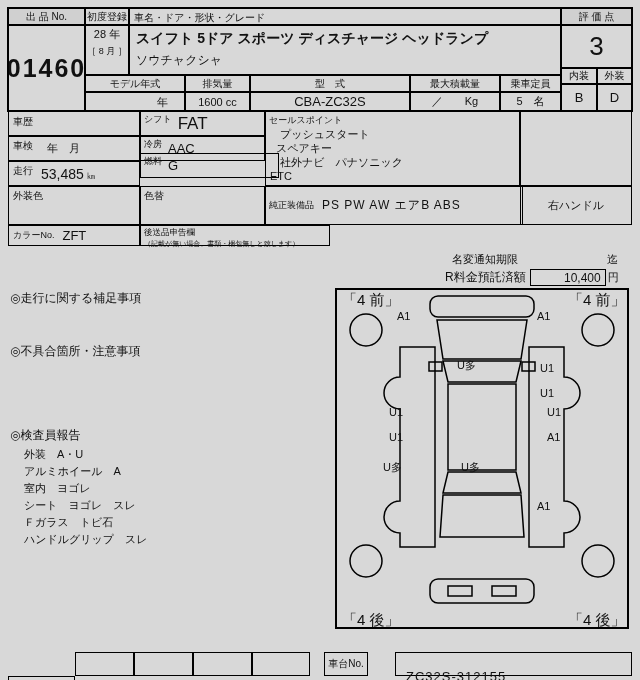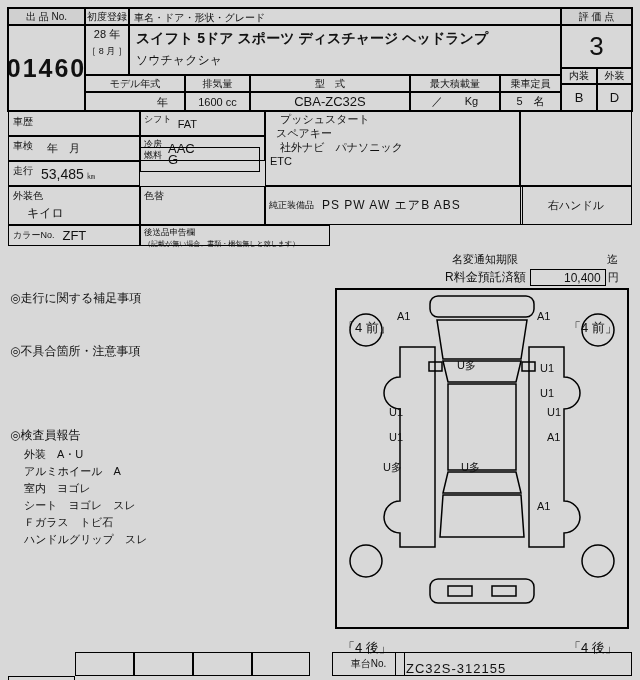--- a/index.html
+++ b/index.html
@@ -12,21 +12,21 @@
     overflow:hidden;
   }
   .cell { position:absolute; border:1px solid #000; }
   .abs  { position:absolute; }
   .cc   { display:flex; align-items:center; justify-content:center; }
   .lblrow { display:flex; align-items:center; }
   .small { font-size:10px; }
   .tiny  { font-size:9px; }
   .bold  { font-weight:normal; }
   .mark   { position:absolute; font-size:11px; font-weight:normal; white-space:nowrap; }
-  .corner { position:absolute; font-size:13px; white-space:nowrap;margin-top:28px; }
+  .corner { position:absolute; font-size:15px; white-space:nowrap; }
   .noteline { font-size:11px; line-height:17px; white-space:pre; }
   svg { display:block; }
 </style>
 </head>
 <body>
 
 <div class="cell cc small" style="left:8px;top:8px;width:77px;height:17px;background:#d0d0d0">出 品 No.</div>
 <div class="cell cc" style="left:8px;top:25px;width:77px;height:86px;font-size:25px;font-weight:bold;letter-spacing:2px">01460</div>
 
 <div class="cell cc small" style="left:85px;top:8px;width:44px;height:17px">初度登録</div>
@@ -61,53 +61,53 @@
 <div class="cell cc" style="left:410px;top:92px;width:90px;height:19px;font-size:11px">／　　Kg</div>
 
 <div class="cell cc small" style="left:500px;top:75px;width:61px;height:17px">乗車定員</div>
 <div class="cell cc" style="left:500px;top:92px;width:61px;height:19px;font-size:11px">5　名</div>
 
 <div class="abs" style="left:7px;top:7px;width:626px;height:105px;border:2px solid #000;pointer-events:none"></div>
 
 <div class="cell" style="left:8px;top:111px;width:132px;height:25px;padding:3px 0 0 4px;font-size:10px">車歴</div>
 <div class="cell lblrow" style="left:140px;top:111px;width:125px;height:25px">
   <span class="tiny" style="padding:0 6px 8px 3px">シフト</span>
-  <span class="bold" style="font-size:11px">FAT</span>
+  <span class="bold" style="font-size:17px">FAT</span>
 </div>
 
 <div class="cell lblrow" style="left:8px;top:136px;width:132px;height:25px">
   <span class="small" style="padding:0 14px 6px 4px">車検</span>
   <span style="font-size:11px">年　月</span>
 </div>
 <div class="cell lblrow" style="left:140px;top:136px;width:125px;height:25px">
   <span class="tiny" style="padding:0 6px 8px 3px">冷房</span>
   <span class="bold" style="font-size:13px">AAC</span>
 </div>
 
 <div class="cell lblrow" style="left:8px;top:161px;width:132px;height:25px">
   <span class="small" style="padding:0 8px 6px 4px">走行</span>
   <span class="bold" style="font-size:14px">53,485</span>
   <span class="tiny" style="margin:6px 0 0 3px">㎞</span>
 </div>
-<div class="cell lblrow" style="left:140px;top:147px;width:120px;height:25px">
+<div class="cell lblrow" style="left:140px;top:153px;width:139px;height:25px">
   <span class="tiny" style="padding:0 6px 8px 3px">燃料</span>
   <span class="bold" style="font-size:13px">G</span>
 </div>
 
 <div class="cell" style="left:265px;top:111px;width:255px;height:75px">
+  <div class="tiny" style="padding:2px 0 0 3px">セールスポイント</div>
   <div class="noteline" style="padding-left:14px;line-height:14px">プッシュスタート</div>
   <div class="noteline" style="padding-left:10px;line-height:14px">スペアキー</div>
   <div class="noteline" style="padding-left:14px;line-height:14px">社外ナビ　パナソニック</div>
   <div class="noteline" style="padding-left:4px;line-height:14px">ETC</div>
 </div>
 <div class="cell" style="left:520px;top:111px;width:112px;height:75px"></div>
 
 <div class="cell" style="left:8px;top:186px;width:132px;height:39px">
   <div class="small" style="padding:2px 0 0 4px">外装色</div>
-  <div class="bold" style="font-size:12px;padding:2px 0 0 18px">キイロ</div>
 </div>
 <div class="cell" style="left:140px;top:186px;width:125px;height:39px;padding:2px 0 0 3px;font-size:10px">色替</div>
 <div class="cell lblrow" style="left:265px;top:186px;width:258px;height:39px">
   <span class="tiny" style="padding:0 8px 0 3px">純正装備品</span>
   <span class="bold" style="font-size:12px;letter-spacing:1px">PS PW AW エアB ABS</span>
 </div>
 <div class="cell cc" style="left:520px;top:186px;width:112px;height:39px;font-size:11px">右ハンドル</div>
 
 <div class="cell lblrow" style="left:8px;top:225px;width:132px;height:21px">
   <span class="tiny" style="padding:0 8px 0 4px">カラーNo.</span>
@@ -182,14 +182,14 @@
   <div class="mark" style="left:124px;top:170px">U多</div>
   <div class="mark" style="left:200px;top:210px">A1</div>
 </div>
 
 <div class="cell cc small" style="left:8px;top:676px;width:67px;height:32px">登 録 No.</div>
 <div class="cell" style="left:75px;top:652px;width:59px;height:24px"></div>
 <div class="cell" style="left:134px;top:652px;width:59px;height:24px"></div>
 <div class="cell" style="left:193px;top:652px;width:59px;height:24px"></div>
 <div class="cell" style="left:252px;top:652px;width:58px;height:24px"></div>
 
-<div class="cell cc small" style="left:332px;top:652px;width:73px;height:24px">車台No.</div>
-<div class="cell bold" style="left:395px;top:652px;width:237px;height:24px;font-size:13px;padding:8px 0 0 10px;letter-spacing:1px">ZC32S-312155</div>
+<div class="cell cc small" style="left:324px;top:652px;width:44px;height:24px">車台No.</div>
+<div class="cell bold" style="left:395px;top:652px;width:237px;height:24px;font-size:13px;padding:16px 0 0 10px;letter-spacing:1px">ZC32S-312155</div>
 
 </body></html>

